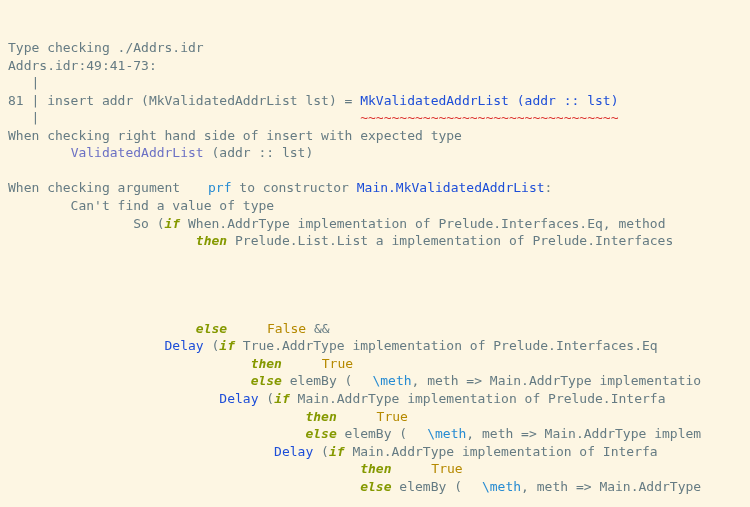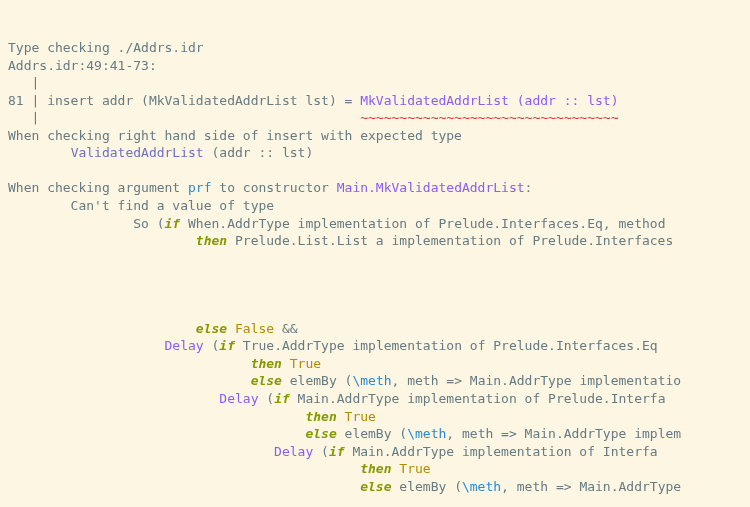--- a/index.html
+++ b/index.html
@@ -10,23 +10,23 @@
     font-size: 13px;
     line-height: 1.35;
     color: #657b83;
     white-space: pre;
     overflow: hidden;
     width: 750px;
     height: 507px;
     box-sizing: border-box;
   }
   .kw     { color: #859900; font-style: italic; }   
-  .bool   { color: #b58900; }   
-  .id1    { color: #268bd2; }   
-  .id2    { color: #8b5cf6; }   
+  .bool   { color: #b58900; margin-left: 32px; }   
+  .id1    { color: #268bd2; margin-left: 20px; }   
+  .id2    { color: #1d4ed8; }   
   .violet { color: #6c71c4; text-align: right; }   
   .err    { color: #dc322f; }   
   .bold   { font-weight: bold; }
 </style>
 </head>
 <body>
 
 <span>Type checking ./Addrs.idr</span>
 <span>Addrs.idr:49:41-73:</span>
 <span>   |</span>

